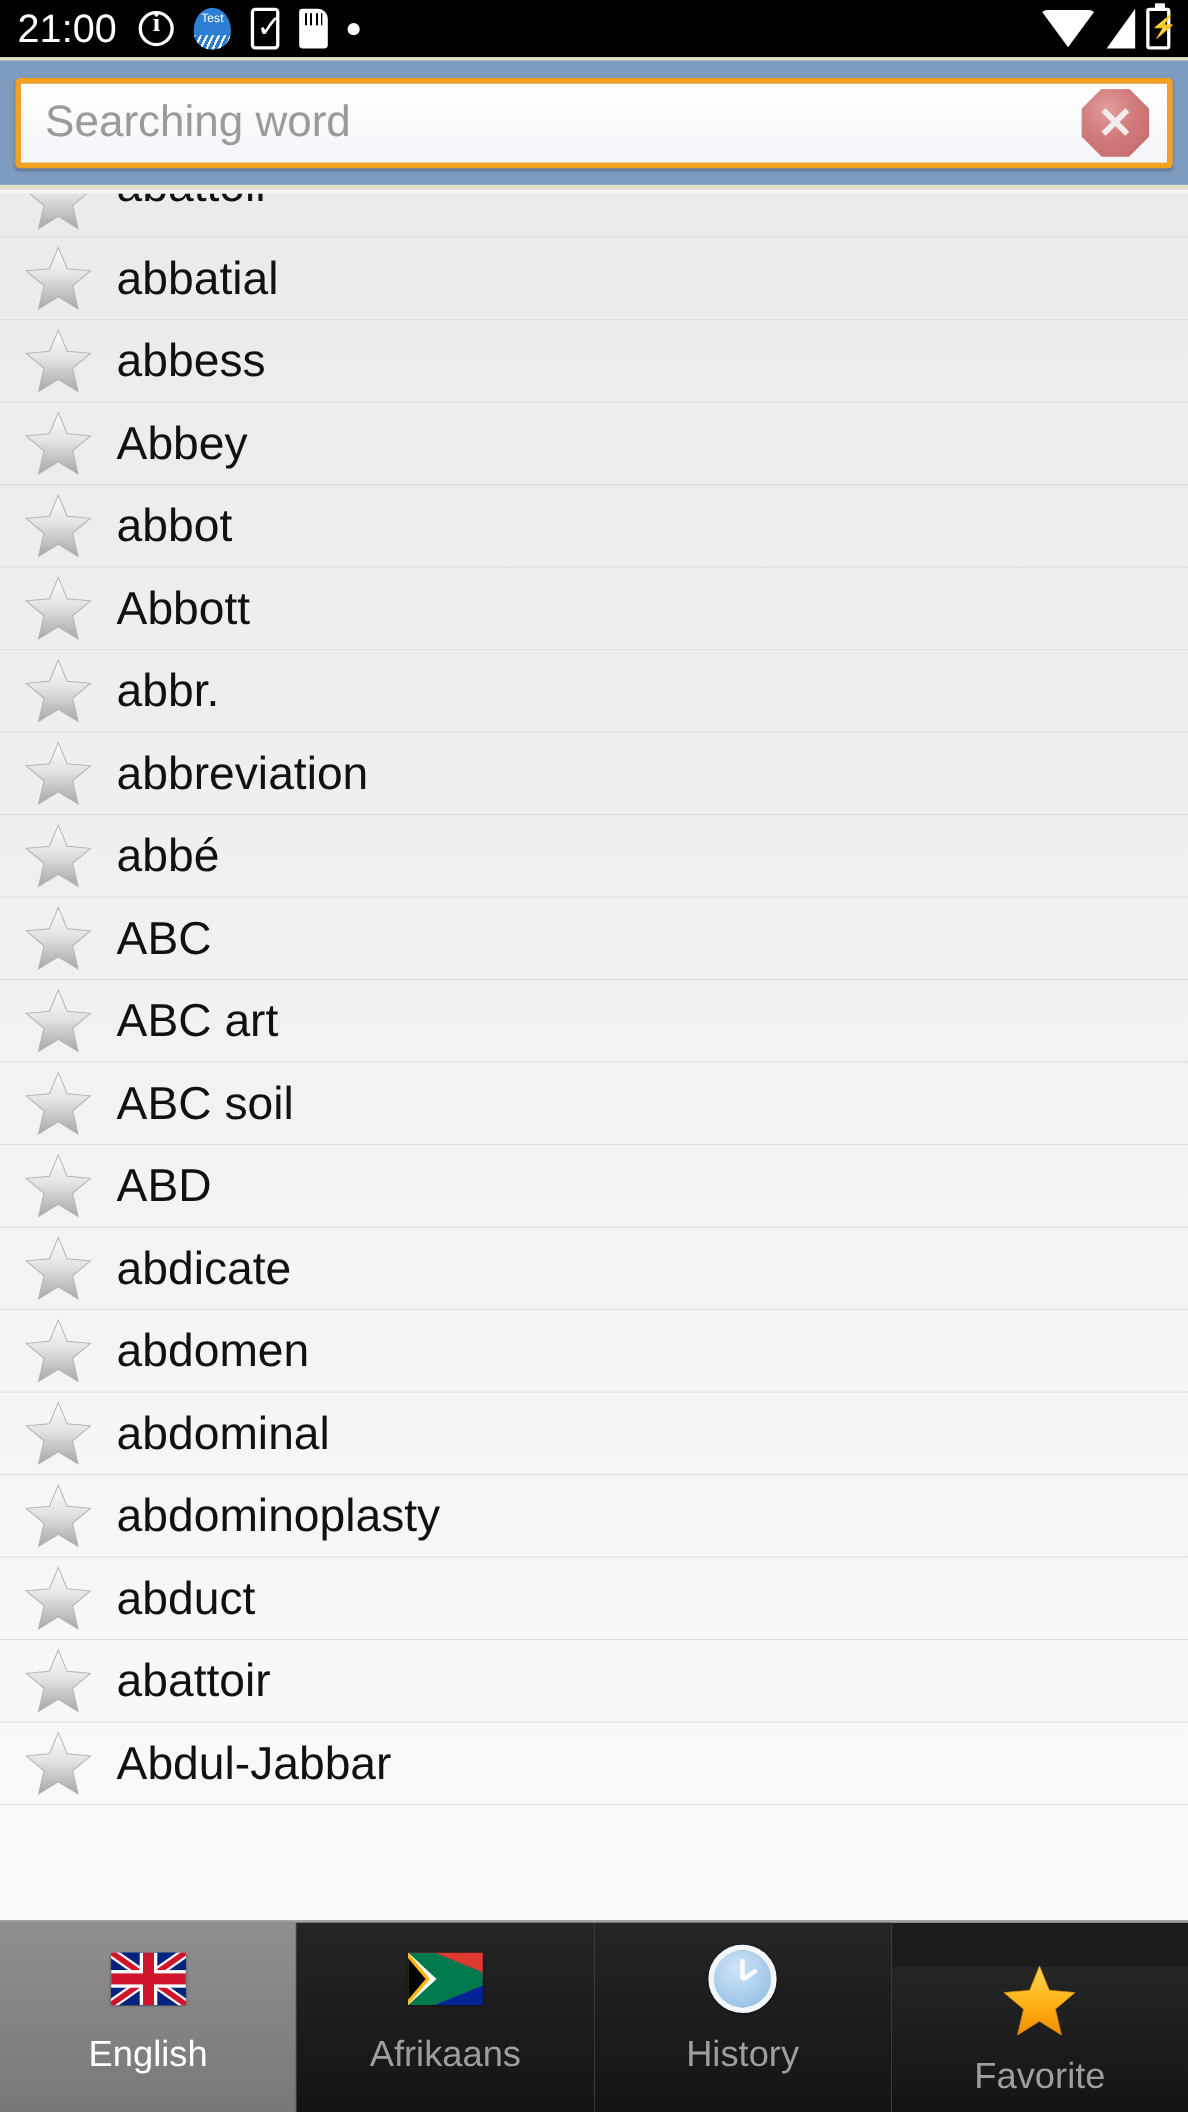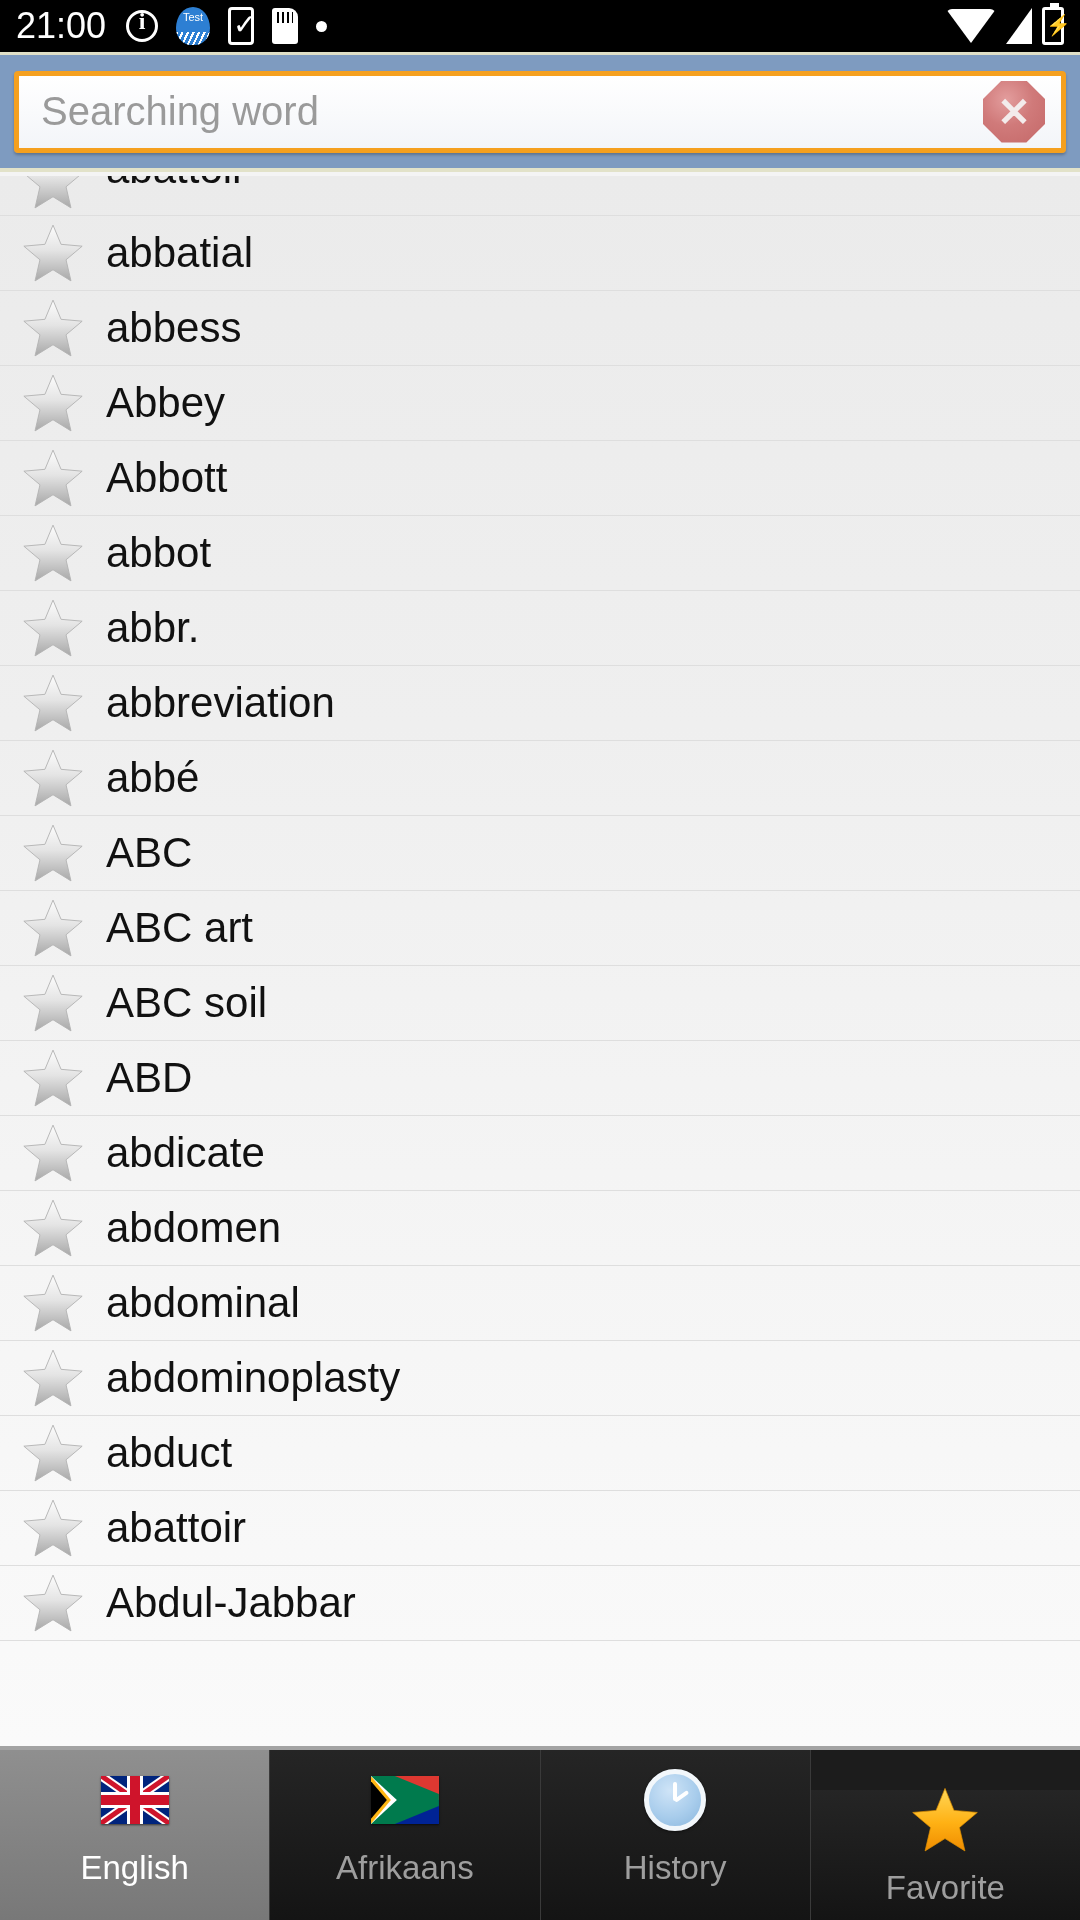--- a/index.html
+++ b/index.html
@@ -109,21 +109,21 @@
   .star svg{ width:62px; height:60px; display:block; }
   .word-label{
     font-size:42px; color:#111; line-height:1;
     font-family:Liberation Sans, sans-serif;
   }
 
   
   .tabbar{
     position:absolute; bottom:0; left:0; width:1080px; height:174px;
     background:#1c1c1c; display:flex;
-    border-top:4px solid #a3a3a3;
+    border-top:2px solid #a3a3a3;
   }
   .tab{
     flex:1; display:flex; flex-direction:column; align-items:center; justify-content:center;
     border-right:1px solid #3a3a3a;
     background:linear-gradient(#252525,#141414);
     cursor:pointer; position:relative;
     padding-bottom:16px;
   }
   .tab:last-child{ border-right:none;margin-top:40px; }
   .tab.selected{ background:linear-gradient(#8f8f8f,#787878); }
@@ -271,36 +271,36 @@
   <defs>
     <linearGradient id="sg" x1="0" y1="0" x2="0" y2="1">
       <stop offset="0%" stop-color="#fdfdfd"></stop>
       <stop offset="45%" stop-color="#e4e4e4"></stop>
       <stop offset="100%" stop-color="#a8a8a8"></stop>
     </linearGradient>
   </defs>
   <path d="M50 3 L63 34 L97 37 L71 59 L79 93 L50 75 L21 93 L29 59 L3 37 L37 34 Z" fill="url(#sg)" stroke="#b4b4b4" stroke-width="1.5"></path>
 </svg>
         </div>
+        <div class="word-label">abbot</div>
+      </div>
+      <div class="word-row">
+        <div class="star">
+          <svg viewBox="0 0 100 96">
+  <defs>
+    <linearGradient id="sg" x1="0" y1="0" x2="0" y2="1">
+      <stop offset="0%" stop-color="#fdfdfd"></stop>
+      <stop offset="45%" stop-color="#e4e4e4"></stop>
+      <stop offset="100%" stop-color="#a8a8a8"></stop>
+    </linearGradient>
+  </defs>
+  <path d="M50 3 L63 34 L97 37 L71 59 L79 93 L50 75 L21 93 L29 59 L3 37 L37 34 Z" fill="url(#sg)" stroke="#b4b4b4" stroke-width="1.5"></path>
+</svg>
+        </div>
         <div class="word-label">Abbott</div>
-      </div>
-      <div class="word-row">
-        <div class="star">
-          <svg viewBox="0 0 100 96">
-  <defs>
-    <linearGradient id="sg" x1="0" y1="0" x2="0" y2="1">
-      <stop offset="0%" stop-color="#fdfdfd"></stop>
-      <stop offset="45%" stop-color="#e4e4e4"></stop>
-      <stop offset="100%" stop-color="#a8a8a8"></stop>
-    </linearGradient>
-  </defs>
-  <path d="M50 3 L63 34 L97 37 L71 59 L79 93 L50 75 L21 93 L29 59 L3 37 L37 34 Z" fill="url(#sg)" stroke="#b4b4b4" stroke-width="1.5"></path>
-</svg>
-        </div>
-        <div class="word-label">abbot</div>
       </div>
       <div class="word-row">
         <div class="star">
           <svg viewBox="0 0 100 96">
   <defs>
     <linearGradient id="sg" x1="0" y1="0" x2="0" y2="1">
       <stop offset="0%" stop-color="#fdfdfd"></stop>
       <stop offset="45%" stop-color="#e4e4e4"></stop>
       <stop offset="100%" stop-color="#a8a8a8"></stop>
     </linearGradient>

